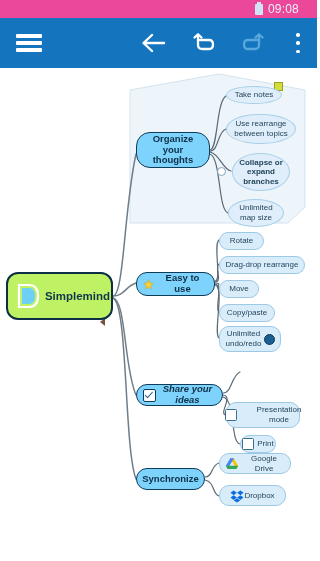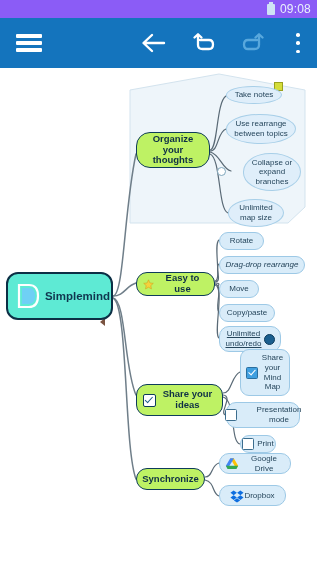--- a/index.html
+++ b/index.html
@@ -16,26 +16,26 @@
     height: 561px;
     overflow: hidden;
     background: #ffffff;
   }
 
   
   #status-bar {
     position: absolute;
     left: 0; top: 0;
     width: 317px; height: 18px;
-    background: #8b5cf6;
+    background: #ec4899;
     display: flex;
     align-items: center;
     justify-content: flex-end;
     box-sizing: border-box;
-    padding-right: 6px;
+    padding-right: 18px;
   }
   #battery-icon {
     width: 8px; height: 11px;
     background: #cfe3f5;
     border-radius: 1px;
     position: relative;
     margin-right: 5px;
   }
   #battery-icon::before {
     content: "";
@@ -117,59 +117,59 @@
     box-sizing: border-box;
     display: flex;
     align-items: center;
     justify-content: center;
   }
 
   
   #node-root {
     left: 6px; top: 204px;
     width: 107px; height: 48px;
-    background: #5eead4;
+    background: #bef264;
     border: 2px solid #0c2f45;
     border-radius: 12px;
     padding-left: 4px;
   }
   #root-logo {
     width: 30px; height: 30px;
     flex: 0 0 auto;
     margin-right: 2px;
   }
   #root-label {
     color: #10364f;
     font-size: 11.5px;
     font-weight: bold;
     white-space: nowrap;
   }
 
   
   .branch-node {
-    background: #bef264;
+    background: #7dd3fc;
     border: 1.6px solid #0e3c5a;
     border-radius: 11px;
     color: #0e2f46;
     font-size: 9.5px;
     font-weight: bold;
     text-align: center;
     line-height: 1.12;
     padding: 2px 6px;
     gap: 3px;
   }
   #node-organize {
     left: 136px; top: 64px;
     width: 74px; height: 36px;
     border-radius: 14px;
     flex-direction: column;
     gap: 0;
   }
   #node-easy   { left: 136px; top: 204px; width: 79px; height: 24px; }
-  #node-share  { left: 136px; top: 316px; width: 87px; height: 32px; }
+  #node-share  { left: 136px; top: 316px; width: 87px; height: 22px; font-style: italic; }
   #node-sync   { left: 136px; top: 400px; width: 69px; height: 22px; }
 
   
   .leaf {
     background: #d9ecf9;
     border: 1px solid #9dc9e6;
     border-radius: 10px;
     color: #26465c;
     font-size: 8px;
     text-align: center;
@@ -177,28 +177,28 @@
     padding: 8px 5px;
   }
   .cloud {
     background: #dfeefa;
     border: 1px solid #a8cfe8;
     border-radius: 48% 52% 50% 50% / 50% 50% 52% 48%;
   }
 
   #leaf-notes      { left: 226px; top: 18px;  width: 56px; height: 18px; }
   #leaf-crosslinks { left: 226px; top: 46px;  width: 70px; height: 30px; }
-  #leaf-collapse   { left: 243px; top: 85px;  width: 58px; height: 38px; }
+  #leaf-collapse   { left: 232px; top: 85px;  width: 58px; height: 38px; font-weight: bold; }
   #leaf-mapsize    { left: 228px; top: 131px; width: 56px; height: 28px; }
 
   #leaf-rotate     { left: 219px; top: 164px; width: 45px; height: 17px; }
-  #leaf-drag       { left: 219px; top: 188px; width: 86px; height: 17px; font-style: italic; }
+  #leaf-drag       { left: 219px; top: 188px; width: 86px; height: 17px; }
   #leaf-move       { left: 219px; top: 212px; width: 40px; height: 17px; }
   #leaf-copy       { left: 219px; top: 236px; width: 56px; height: 17px; }
-  #leaf-undo       { left: 219px; top: 258px; width: 62px; height: 26px; gap:2px;text-decoration:underline; }
+  #leaf-undo       { left: 219px; top: 258px; width: 62px; height: 26px; gap:2px; }
 
   #leaf-sharemap   { left: 240px; top: 281px; width: 50px; height: 47px;
                      border-radius: 9px; gap: 3px; }
   #leaf-present    { left: 226px; top: 334px; width: 74px; height: 26px; gap: 20px; }
   #leaf-print      { left: 240px; top: 367px; width: 36px; height: 18px; gap: 3px; }
 
   #leaf-gdrive     { left: 219px; top: 385px; width: 72px; height: 21px; gap: 4px; }
   #leaf-dropbox    { left: 219px; top: 417px; width: 67px; height: 21px; }
 
   
@@ -421,24 +421,20 @@
     <div class="node leaf" id="leaf-undo">
       <span>Unlimited undo/redo</span>
       <span class="undo-ball"></span>
     </div>
 
     <div class="node branch-node" id="node-share">
       <span class="cb-branch"></span>
       <span>Share your ideas</span>
     </div>
 
-    <div class="node leaf" id="leaf-sharemap">
-      <span class="checkbox checked"></span>
-      <span>Share your Mind Map</span>
-    </div>
     <div class="node leaf" id="leaf-present">
       <span class="checkbox"></span>
       <span>Presentation mode</span>
     </div>
     <div class="node leaf" id="leaf-print">
       <span class="checkbox"></span>
       <span>Print</span>
     </div>
 
     <div class="node branch-node" id="node-sync">

